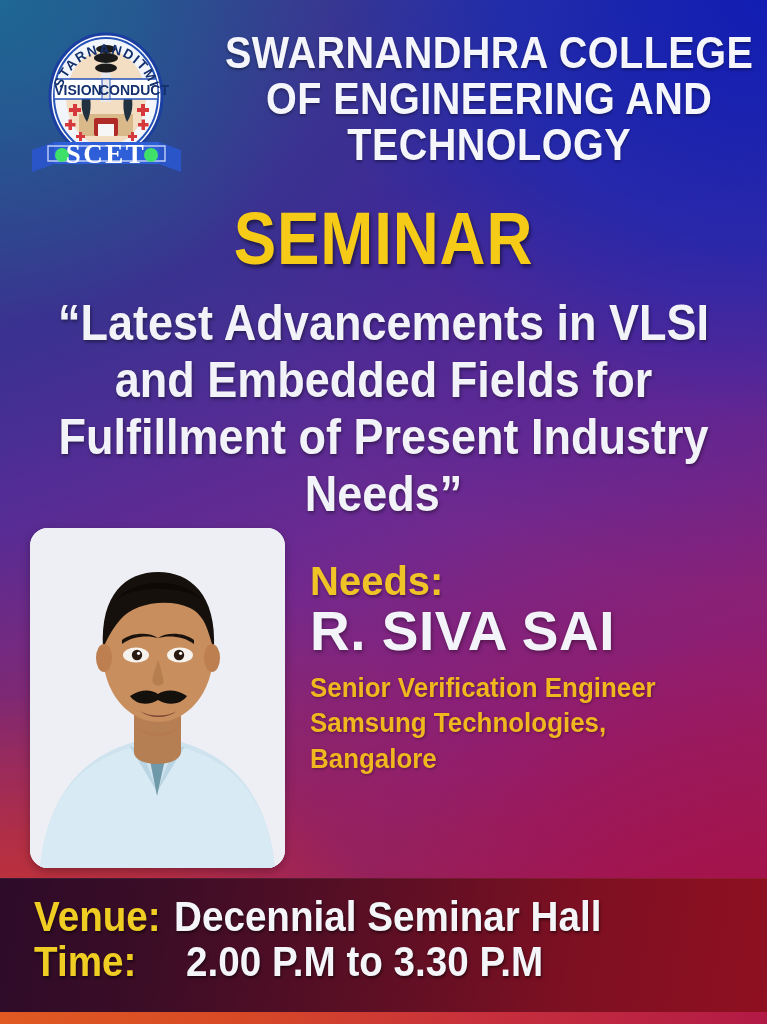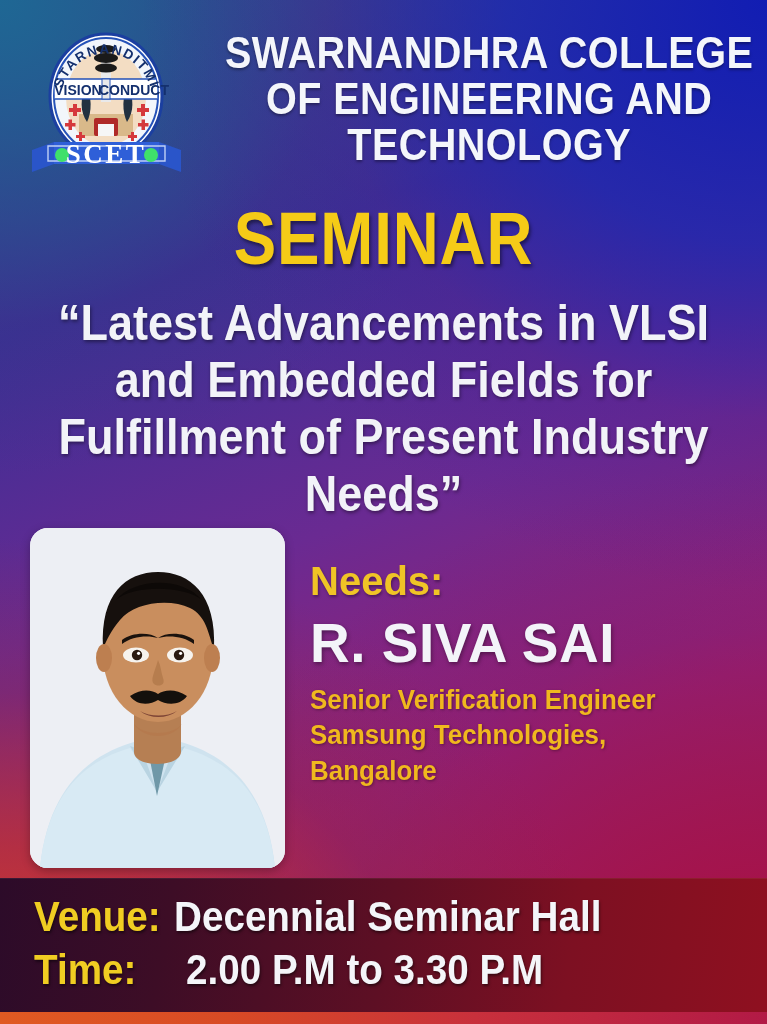--- a/index.html
+++ b/index.html
@@ -84,21 +84,21 @@
   
   .expert{
     position:absolute; left:310px; top:560px; right:10px;
   }
   .expert-label{
     color:#f0c426; font-weight:bold; font-size:40px; line-height:1.05;
     text-shadow:1px 2px 3px rgba(0,0,0,.35);
   }
   .expert-name{
     color:#f3f4f9; font-weight:bold; font-size:55px; line-height:1.08;
-    margin-top:12px; letter-spacing:.5px;
+    margin-top:0; letter-spacing:.5px;
     text-shadow:1px 2px 4px rgba(0,0,0,.38);
   }
   .expert-aff{
     color:#f0b81e; font-weight:bold; font-size:27px; line-height:1.30;
     margin-top:10px; transform:scaleX(.96); transform-origin:left top;
     text-shadow:1px 1px 3px rgba(0,0,0,.35);
   }
   .expert-aff div{ white-space:nowrap; }
 
   
@@ -115,21 +115,21 @@
     text-shadow:1px 2px 3px rgba(0,0,0,.5);
   }
   .bar-val{
     color:#f4f5f9; font-weight:bold; font-size:42px;
     transform:scaleX(.92); transform-origin:left center;
     text-shadow:1px 2px 3px rgba(0,0,0,.5);
     margin-left:10px;
   }
   .k-venue{ width:130px; }
   .k-time{ width:130px; }
-  .r2{ margin-top:8px; }
+  .r2{ }
   .r2 .bar-val{ margin-left:22px; }
 
   .bottom-strip{
     position:absolute; left:0; right:0; top:1012px; height:12px;
     background:linear-gradient(90deg,#e05a22 0%, #d84a25 30%, #c8303c 62%, #b21a46 100%);
   }
 </style>
 </head>
 <body>
 

